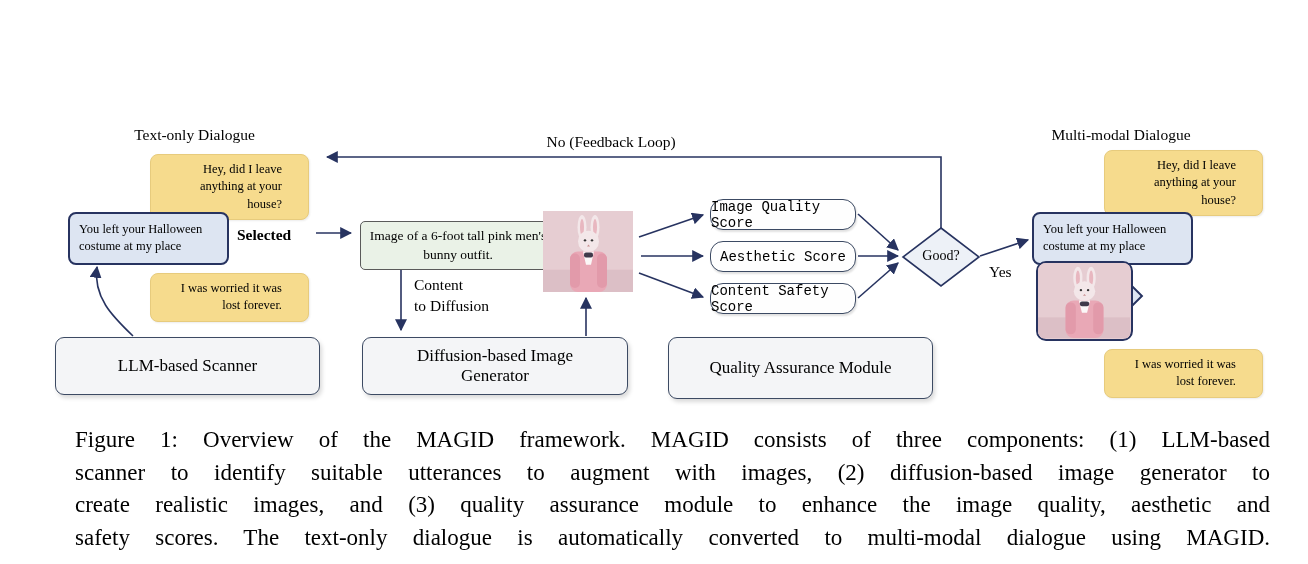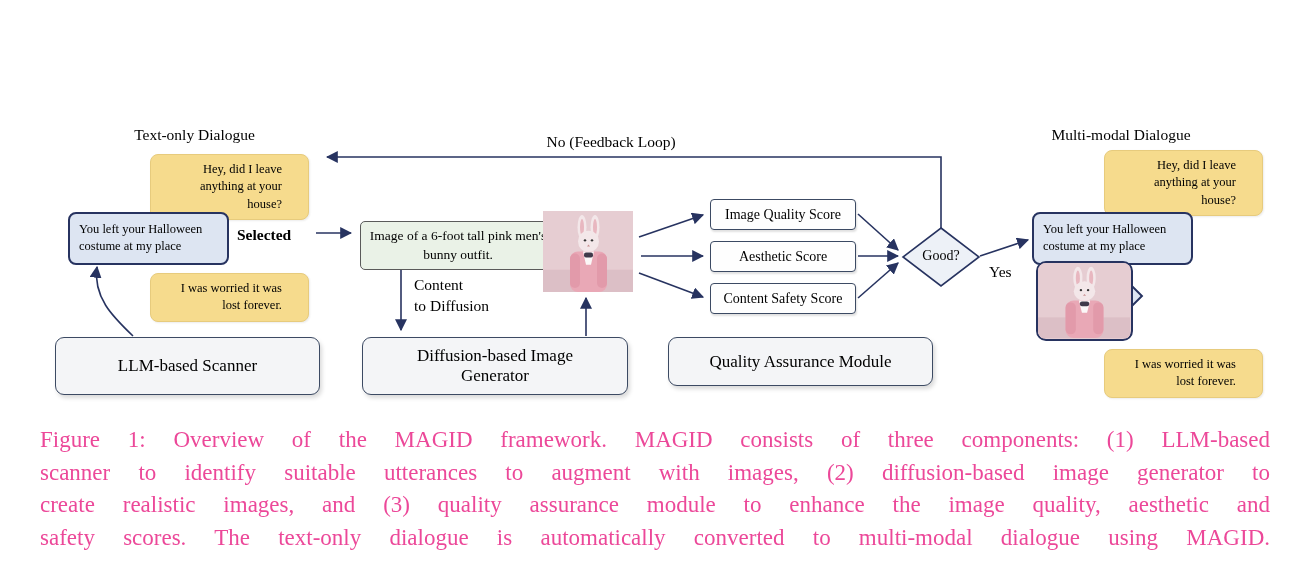--- a/index.html
+++ b/index.html
@@ -24,41 +24,41 @@
     background:#dde5f2; border:2px solid #273360; border-radius:8px;
     padding:7px 9px; font-size:12.5px; line-height:1.38;
   }
   .module-box {
     background:#f4f5f7; border:1.4px solid #3c4a63; border-radius:9px;
     display:flex; align-items:center; justify-content:center;
     font-size:17px; text-align:center;
     box-shadow:2px 3px 4px rgba(0,0,0,.15);
   }
   .score-box {
-    background:#fefefe; border:1.4px solid #3c4a63; border-radius:4px;
+    background:#fefefe; border:1.4px solid #3c4a63; border-radius:13px;
     display:flex; align-items:center; justify-content:center;
-    font-size:14px; box-shadow:1px 2px 2px rgba(0,0,0,.12);
+    font-size:14px; box-shadow:1px 2px 2px rgba(0,0,0,.12);font-family:Liberation Mono, monospace;
   }
   .green-box {
     background:#eaf2e7; border:1px solid #5a5a5a; border-radius:5px;
     display:flex; align-items:center; justify-content:center;
     text-align:center; font-size:13.5px; padding:4px 8px; line-height:1.4;
   }
   .img-bubble {
     border:2.5px solid #273360; border-radius:10px; overflow:hidden;
     background:#e6cdd2;
   }
   .tail {
     width:16px; height:16px; background:#dde5f2; border:2px solid #273360;
     transform:rotate(45deg); z-index:2; position:absolute;
   }
   .prompt-lines { font-size:15.5px; line-height:21px; }
   .caption-line {
-    font-size:23px; line-height:32.5px; color:#ec4899;
-    text-align:justify; text-align-last:justify; white-space:normal;
+    font-size:23px; line-height:32.5px; color:#000000;
+    text-align:justify; text-align-last:justify; white-space:normal;margin-left:35px;
   }
   .bunny-svg { display:block; }
 </style>
 </head>
 <body>
 
 <svg width="0" height="0" style="position:absolute" aria-hidden="true">
   <defs>
     <g id="bunny-art">
       <rect width="90" height="80" fill="#e6cdd2"></rect>
@@ -136,21 +136,21 @@
         <use href="#bunny-art"></use>
       </svg>
   </div>
 
   <div class="abs score-box" style="left:710px; top:199px; width:146px; height:31px;">Image Quality Score</div>
 
   <div class="abs score-box" style="left:710px; top:241px; width:146px; height:31px;">Aesthetic Score</div>
 
   <div class="abs score-box" style="left:710px; top:283px; width:146px; height:31px;">Content Safety Score</div>
 
-  <div class="abs module-box" style="left:668px; top:337px; width:265px; height:49px;">
+  <div class="abs module-box" style="left:668px; top:337px; width:265px; height:62px;">
     <span>Quality Assurance Module</span>
   </div>
 
   <div class="abs center" style="left:903px; top:248px; width:76px; font-size:14px;">Good?</div>
 
   <div class="abs lbl" style="left:989px; top:263px;">Yes</div>
 
   <div class="abs lbl center" style="left:511px; top:133px; width:200px;">No (Feedback Loop)</div>
 
   <div class="abs lbl center" style="left:1040px; top:126px; width:162px;">Multi-modal Dialogue</div>

